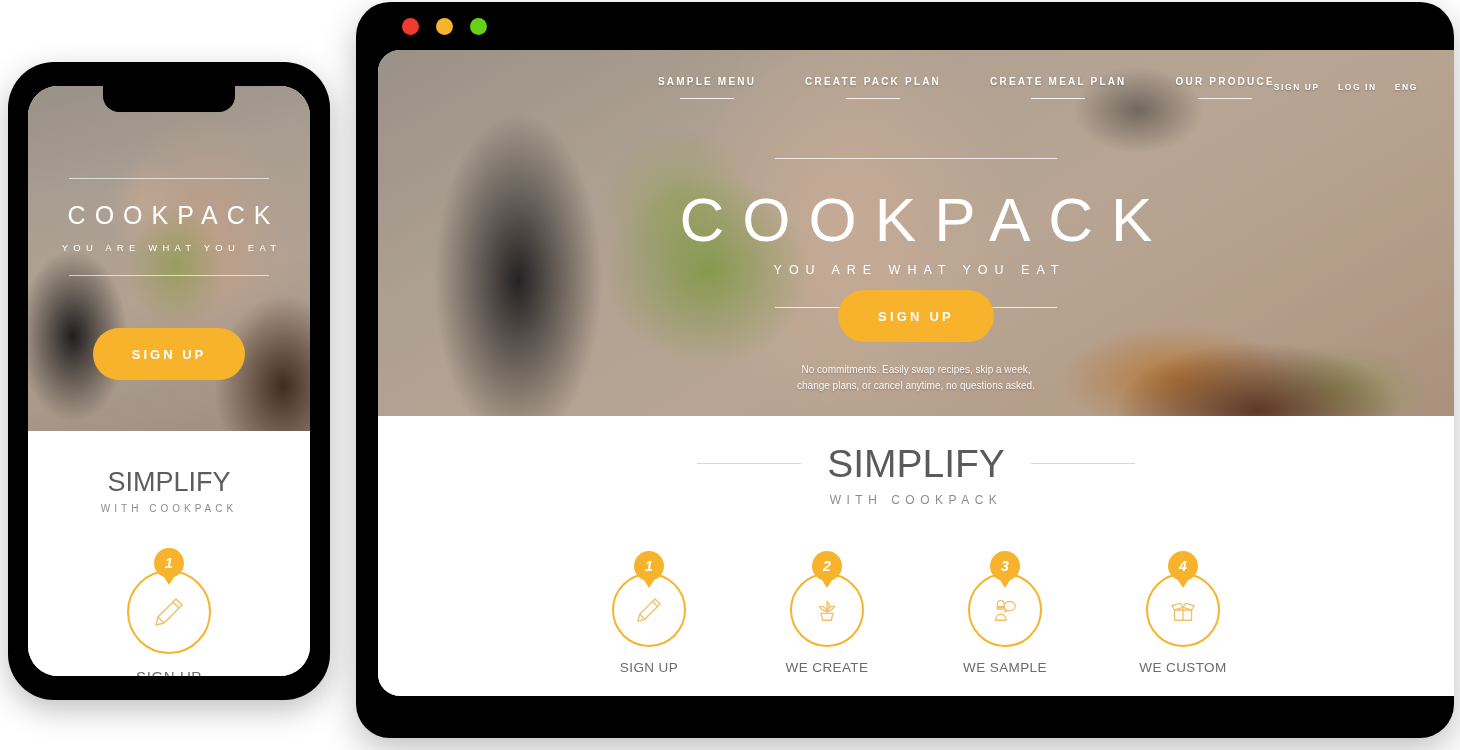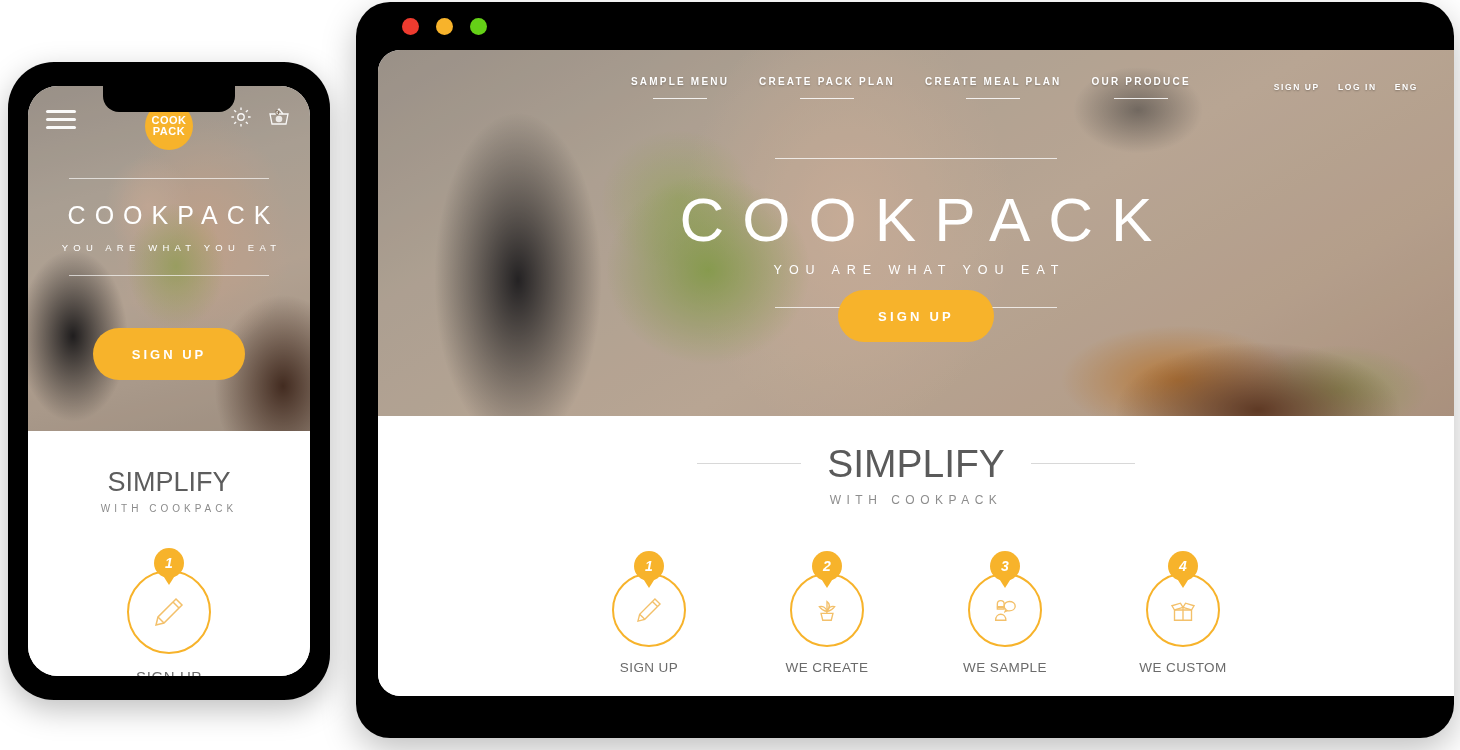--- a/index.html
+++ b/index.html
@@ -148,21 +148,21 @@
       radial-gradient(ellipse 90px 60px at 760px 60px, rgba(60,60,60,.55), rgba(60,60,60,0) 72%),
       linear-gradient(150deg, #b5aca2 0%, #cdbfae 26%, #dbc6b1 55%, #d6bda6 78%, #c9ac95 100%);
   }
   .photo-d-dark { position: absolute; inset: 0; background: rgba(45,35,28,.2); }
 
   .d-nav {
     position: absolute; top: 22px; left: 0; right: 0; height: 30px;
     display: flex; align-items: center; z-index: 20;
   }
   .d-nav-center {
-    position: absolute; left: 253px; display: flex; gap: 30px; align-items: center;
+    position: absolute; left: 280px; display: flex; gap: 49px; align-items: center;
   }
   .nav-item {
     color: #fff; font-size: 10px; letter-spacing: 2.2px; font-weight: bold;
     cursor: pointer; position: relative; padding-bottom: 12px;
     text-shadow: 0 1px 2px rgba(0,0,0,.25);
   }
   .nav-item::after {
     content: ""; position: absolute; bottom: 0; left: 50%; transform: translateX(-50%);
     width: 54px; height: 1px; background: rgba(255,255,255,.85);
   }
@@ -225,49 +225,20 @@
 <div id="stage">
 
   <div id="phone-frame">
     <div id="phone-screen">
       <div id="phone-notch"></div>
 
       <div class="phone-hero">
         <div class="photo-m"></div>
         <div class="photo-m-dark"></div>
 
-        <div class="m-topbar">
-          <div class="burger">
-            <i></i>
-              <i></i>
-              <i></i>
-          </div>
-
-          <div class="m-logo">
-            <span>COOK</span>
-            <span>PACK</span>
-          </div>
-
-          <div class="m-right">
-            <span class="ico-gear">
-              <svg width="24" height="24" viewBox="0 0 24 24" fill="none" stroke="#fff" stroke-width="1.4">
-                <circle cx="12" cy="12" r="3.2"></circle>
-                <path d="M12 2.4v2.6M12 19v2.6M21.6 12H19M5 12H2.4M18.8 5.2l-1.9 1.9M7.1 16.9l-1.9 1.9M18.8 18.8l-1.9-1.9M7.1 7.1 5.2 5.2"></path>
-              </svg>
-            </span>
-            <span class="ico-basket">
-              <svg width="26" height="26" viewBox="0 0 26 26" fill="none" stroke="#fff" stroke-width="1.3">
-                <path d="M4 10h18l-2 10H6L4 10z"></path>
-                <path d="M9 10l4-5 4 5"></path>
-                <circle cx="13" cy="15" r="3.3" fill="#ffffff" stroke="none" opacity=".85"></circle>
-              </svg>
-              <span style="position:absolute;margin-left:-17px;margin-top:4px;font-size:8px;color:#7d6a58;font-weight:bold">0</span>
-            </span>
-          </div>
-        </div>
 
         <div class="m-hero-center">
           <div class="rule-m"></div>
           <div class="m-title">COOKPACK</div>
           <div class="m-sub">YOU ARE WHAT YOU EAT</div>
           <div class="rule-m"></div>
         </div>
 
         <button class="m-signup">SIGN UP</button>
       </div>
@@ -324,20 +295,24 @@
 
         <div class="d-hero-center">
           <div class="rule-d"></div>
           <div class="d-title">COOKPACK</div>
           <div class="d-sub">YOU ARE WHAT YOU EAT</div>
           <div class="rule-d"></div>
         </div>
 
         <button class="d-signup">SIGN UP</button>
 
+        <div class="d-disclaimer">
+          <div>No commitments. Easily swap recipes, skip a week,</div>
+          <div>change plans, or cancel anytime, no questions asked.</div>
+        </div>
       </div>
 
       <div class="d-white">
         <div class="d-simplify">
           <span class="hr-side"></span>
           <h2>SIMPLIFY</h2>
           <span class="hr-side"></span>
         </div>
         <div class="d-simplify-sub">WITH COOKPACK</div>
 

